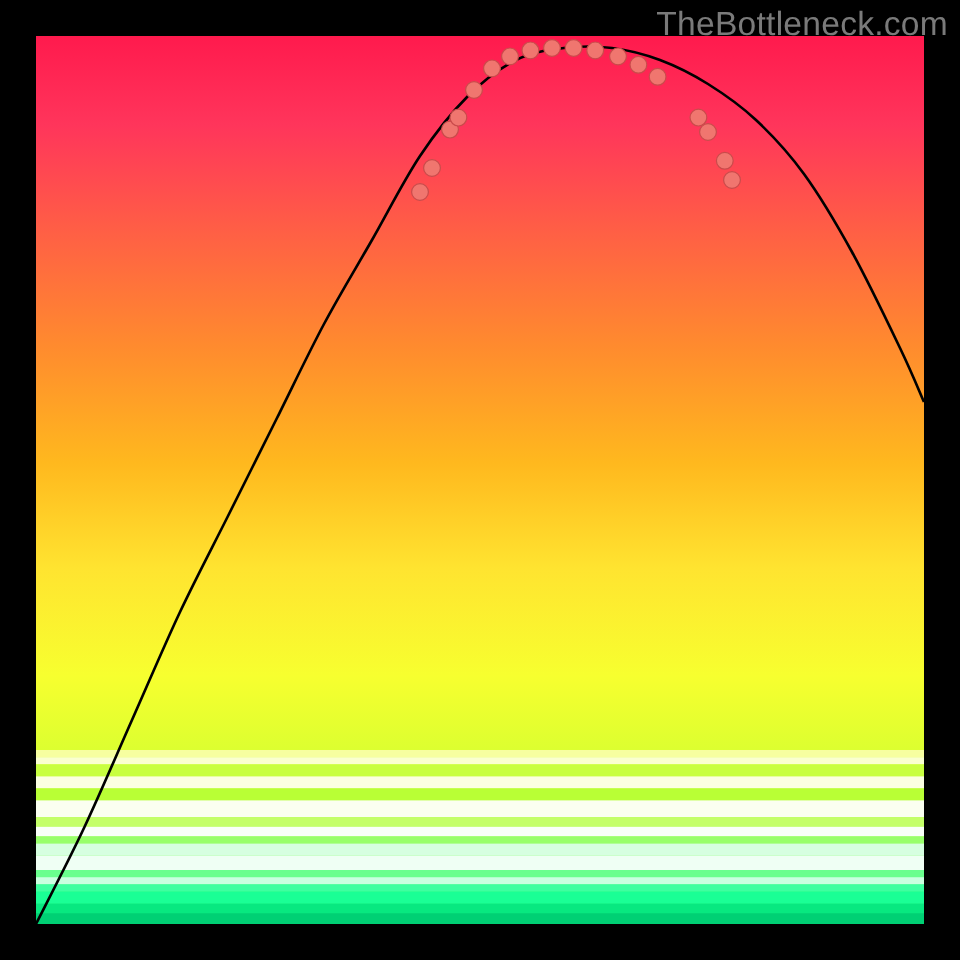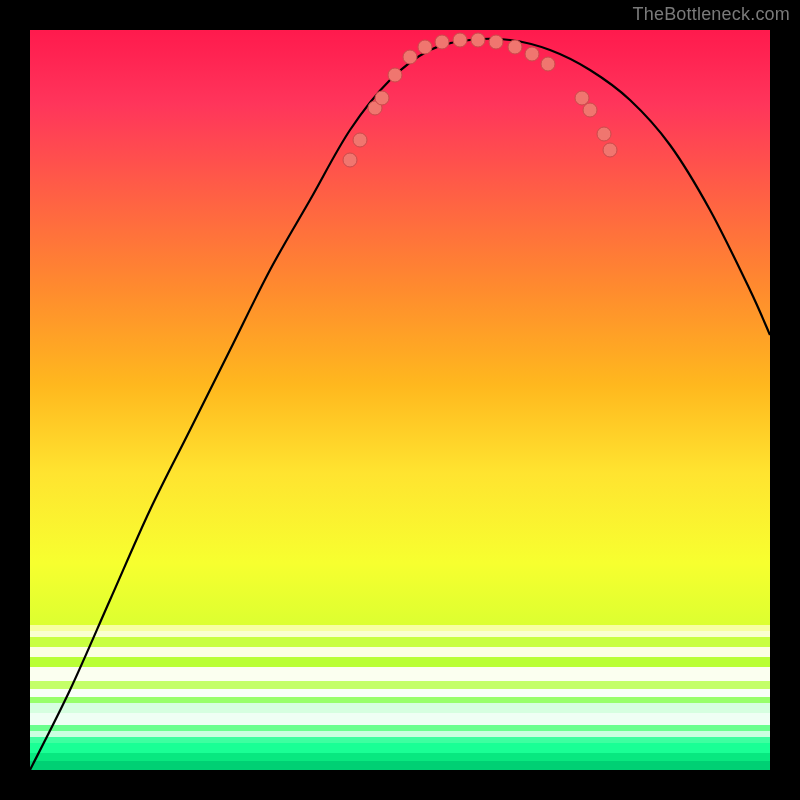--- a/index.html
+++ b/index.html
@@ -44,21 +44,21 @@
     left: 0;
     top: 0;
     width: 740px;
     height: 740px;
   }
   .watermark {
     position: absolute;
     top: 4px;
     right: 10px;
     font-family: Arial, Helvetica, sans-serif;
-    font-size: 18px;
+    font-size: 28px;
     color: #7a7a7a;
     letter-spacing: 0.2px;
   }
 </style>
 </head>
 <body>
 
 <div class="frame">
   <div class="watermark">TheBottleneck.com</div>
   <div class="plot" id="plot">

